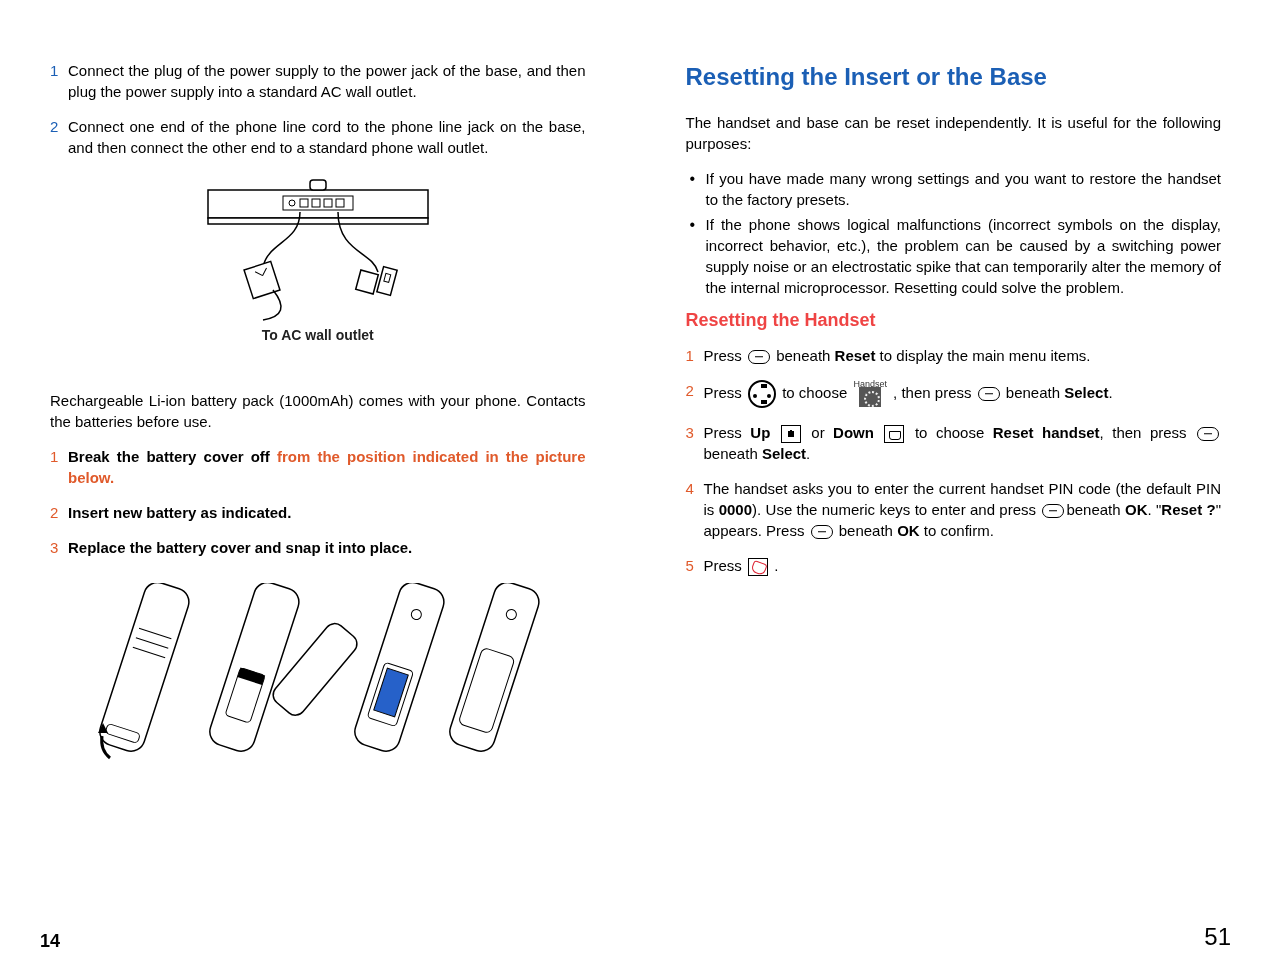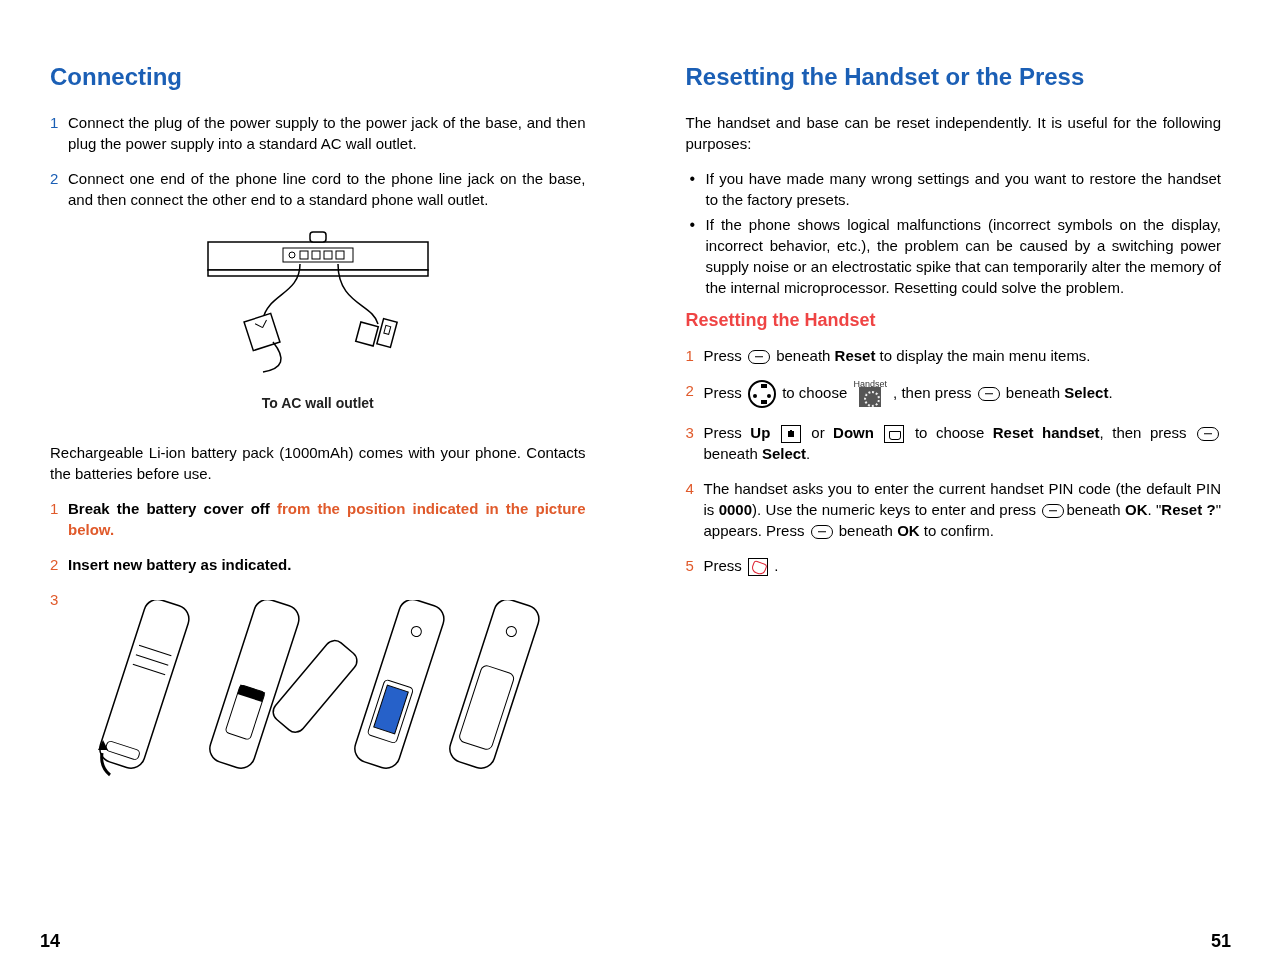--- a/index.html
+++ b/index.html
@@ -38,24 +38,24 @@
   }
   ol.numlist.red-num > li > .num { color: #e05a2b; }
   ul.bullets { list-style: none; padding-left: 20px; margin-bottom: 2px; }
   ul.bullets > li { position: relative; text-align: justify; margin-bottom: 4px; }
   ul.bullets > li::before {
     content: "•"; position: absolute; left: -16px; top: 0; font-size: 16px;
   }
   .bold { font-weight: 700; }
   .red { color: #e05a2b; }
   .page-num-left { font-size: 18px; font-weight: 600; position: absolute; left: -10px; bottom: -20px; text-align: center; }
-  .page-num-right { font-size: 18px; font-weight: 700; position: absolute; right: -10px; bottom: -20px; }
+  .page-num-right { font-size: 24px; font-weight: 400; position: absolute; right: -10px; bottom: -20px; }
 
   
-  .fig-base { width: 100%; height: 190px; display:flex; flex-direction:column; align-items:center; margin: 10px 0 28px 0; justify-content: space-between;}
+  .fig-base { width: 100%; height: 190px; display:flex; flex-direction:column; align-items:center; margin: 10px 0 28px 0;}
   .fig-base svg { display:block; }
   .fig-labels { display:flex; gap:30px; font-weight:600; font-size:14px; color:#222; margin-top:4px;}
   .fig-labels > div { max-width:130px; text-align:left;}
 
   
   .fig-batt { width: 100%; height:210px; display:flex; align-items:center; justify-content:center; margin-top:20px;}
 
   
   .ico {
     display:inline-flex; align-items:center; justify-content:center;
@@ -105,21 +105,20 @@
     content:""; position:absolute; left:4px; top:5px; width:10px; height:7px;
     border:1.5px solid #000; border-radius:0 0 3px 3px;
   }
   .menu-wrap { display:inline-flex; flex-direction:column; align-items:center; vertical-align:middle; margin:0 2px;}
 </style>
 </head>
 <body>
 
 <div class="page">
   <div class="page-content">
-    <h2 class="sec-title">Connecting</h2>
 
     <ol class="numlist">
       <li>
         <span class="num">1</span>
         <span>Connect the plug of the power supply to the power jack of the base, and then plug the power supply into a standard AC wall outlet.</span>
       </li>
       <li>
         <span class="num">2</span>
         <span>Connect one end of the phone line cord to the phone line jack on the base, and then connect the other end to a standard phone wall outlet.</span>
       </li>
@@ -161,20 +160,21 @@
       <li>
         <span class="num">1</span>
         <span class="bold">Break the battery cover off </span><span class="bold red">from the position indicated in the picture below.</span>
       </li>
       <li>
         <span class="num">2</span>
         <span class="bold">Insert new battery as indicated.</span>
       </li>
       <li>
         <span class="num">3</span>
+        <span class="bold">Replace the battery cover and snap it into place.</span>
       </li>
     </ol>
 
     <div class="fig-batt">
       <svg width="460" height="200" viewBox="0 0 460 200">
 
         <g transform="translate(30,10) rotate(18 60 90)">
           <rect x="0" y="0" width="46" height="170" rx="14" fill="#fff" stroke="#000" stroke-width="1.5"></rect>
           <line x1="6" y1="50" x2="40" y2="50" stroke="#000"></line>
           <line x1="6" y1="60" x2="40" y2="60" stroke="#000"></line>
@@ -207,21 +207,21 @@
           <circle cx="23" cy="30" r="5" fill="none" stroke="#000"></circle>
         </g>
       </svg>
     </div>
   </div>
   <div class="page-num-left">14</div>
 </div>
 
 <div class="page">
   <div class="page-content">
-    <h2 class="sec-title">Resetting the Handset or the Press</h2>
+    <h2 class="sec-title">Resetting the Insert or the Base</h2>
     <p class="para">The handset and base can be reset independently. It is useful for the following purposes:</p>
     <ul class="bullets">
       <li>If you have made many wrong settings and you want to restore the handset to the factory presets.</li>
       <li>If the phone shows logical malfunctions (incorrect symbols on the display, incorrect behavior, etc.), the problem can be caused by a switching power supply noise or an electrostatic spike that can temporarily alter the memory of the internal microprocessor. Resetting could solve the problem.</li>
     </ul>
 
     <h3 class="sub-title">Resetting the Handset</h3>
 
     <ol class="numlist red-num">
       <li>

